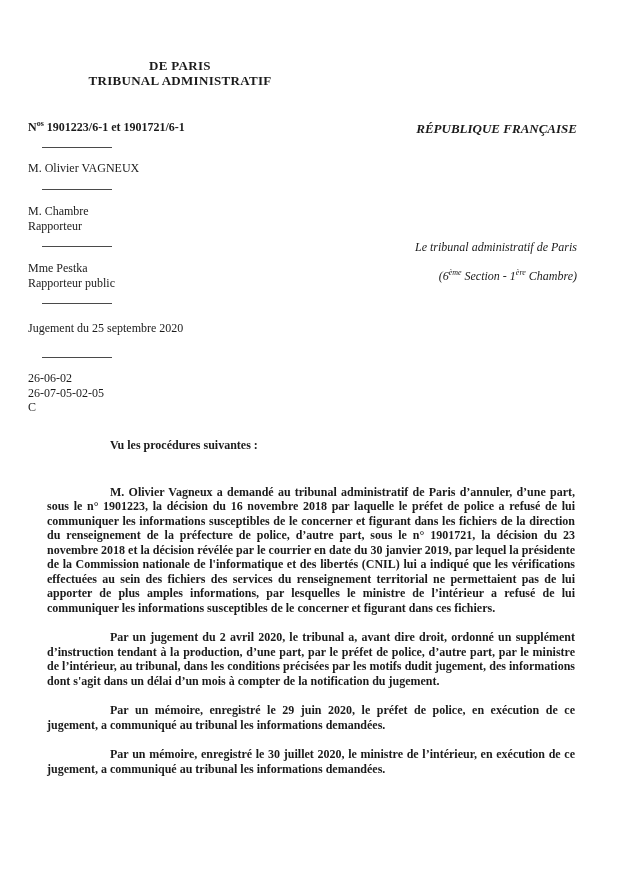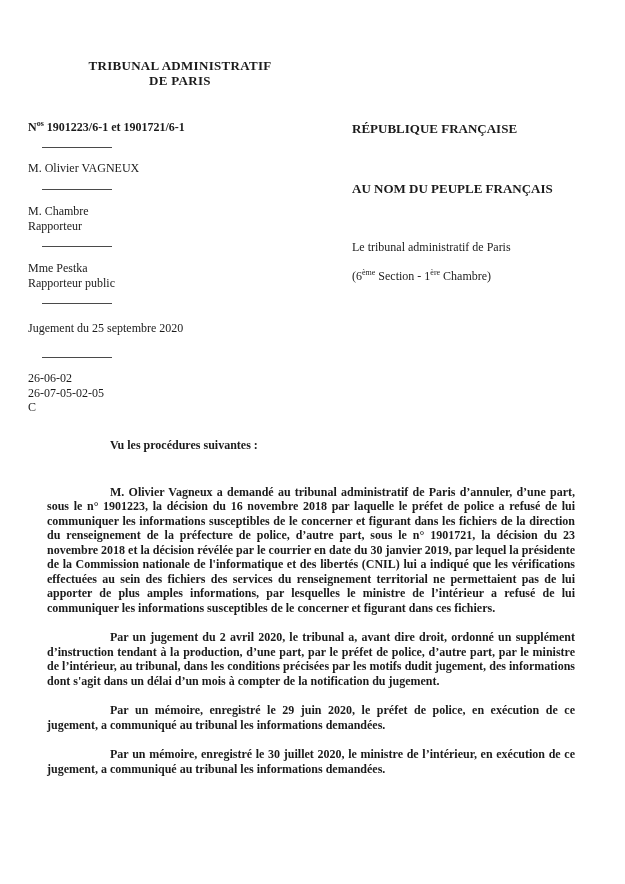--- a/index.html
+++ b/index.html
@@ -35,23 +35,24 @@
     width: 70px;
     height: 0;
     border: none;
     border-top: 1px solid #4a4a4a;
     margin: 0;
   }
   .right-col-item {
     position: absolute;
     left: 352px;
     width: 225px;
-    text-align: left;
+    text-align: right;
     font-size: 12px;
     line-height: 14.5px;
+    font-style: italic;
   }
   .right-col-item.bold { font-size: 13px; }
   sup.small {
     font-size: 8px;
     vertical-align: super;
     line-height: 0;
   }
   .body-text {
     position: absolute;
     left: 47px;
@@ -70,22 +71,22 @@
     margin-bottom: 32px;
     text-align: left;
   }
 </style>
 </head>
 <body>
 
 <div class="page">
 
   <div class="court-header">
+    <div>DE PARIS</div>
     <div>TRIBUNAL ADMINISTRATIF</div>
-    <div>DE PARIS</div>
   </div>
 
   <div class="abs bold" style="top:120px;"><span>N</span><sup class="small">os</sup><span> 1901223/6-1 et 1901721/6-1</span></div>
 
   <hr class="divider" style="top:147px;">
 
   <div class="abs" style="top:161px;">M. Olivier VAGNEUX</div>
 
   <hr class="divider" style="top:189px;">
 
@@ -110,21 +111,20 @@
   <hr class="divider" style="top:357px;">
 
   <div class="abs" style="top:371px;">
     <div>26-06-02</div>
     <div>26-07-05-02-05</div>
     <div>C</div>
   </div>
 
   <div class="right-col-item bold" style="top:122px;">RÉPUBLIQUE FRANÇAISE</div>
 
-  <div class="right-col-item bold" style="top:182px;">AU NOM DU PEUPLE FRANÇAIS</div>
 
   <div class="right-col-item" style="top:240px;">Le tribunal administratif de Paris</div>
 
   <div class="right-col-item" style="top:269px;"><span>(6</span><sup class="small">ème</sup><span> Section - 1</span><sup class="small">ère</sup><span> Chambre)</span></div>
 
   <div class="body-text">
     <p class="intro">Vu les procédures suivantes :</p>
     <p>M. Olivier Vagneux a demandé au tribunal administratif de Paris d’annuler, d’une part, sous le n° 1901223, la décision du 16 novembre 2018 par laquelle le préfet de police a refusé de lui communiquer les informations susceptibles de le concerner et figurant dans les fichiers de la direction du renseignement de la préfecture de police, d’autre part, sous le n° 1901721, la décision du 23 novembre 2018 et la décision révélée par le courrier en date du 30 janvier 2019, par lequel la présidente de la Commission nationale de l'informatique et des libertés (CNIL) lui a indiqué que les vérifications effectuées au sein des fichiers des services du renseignement territorial ne permettaient pas de lui apporter de plus amples informations, par lesquelles le ministre de l’intérieur a refusé de lui communiquer les informations susceptibles de le concerner et figurant dans ces fichiers.</p>
     <p>Par un jugement du 2 avril 2020, le tribunal a, avant dire droit, ordonné un supplément d’instruction tendant à la production, d’une part, par le préfet de police, d’autre part, par le ministre de l’intérieur, au tribunal, dans les conditions précisées par les motifs dudit jugement, des informations dont s'agit dans un délai d’un mois à compter de la notification du jugement.</p>
     <p>Par un mémoire, enregistré le 29 juin 2020, le préfet de police, en exécution de ce jugement, a communiqué au tribunal les informations demandées.</p>

